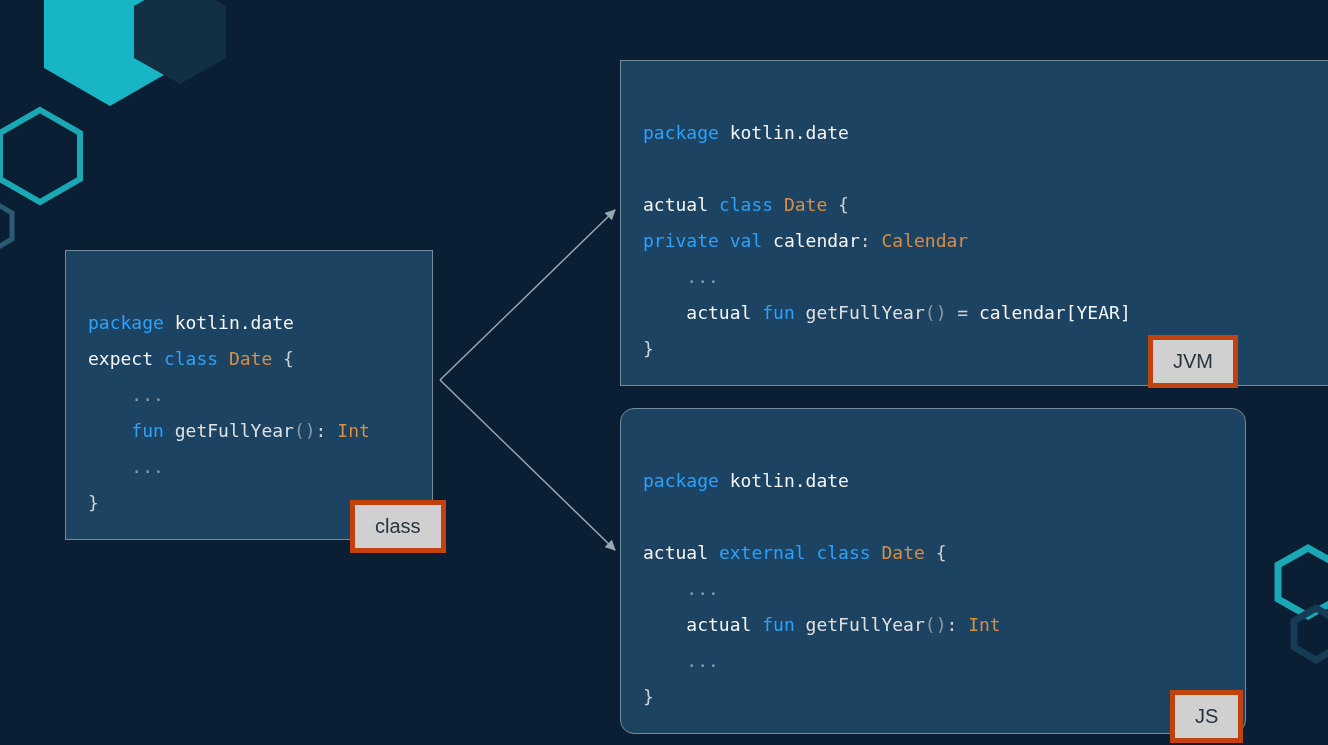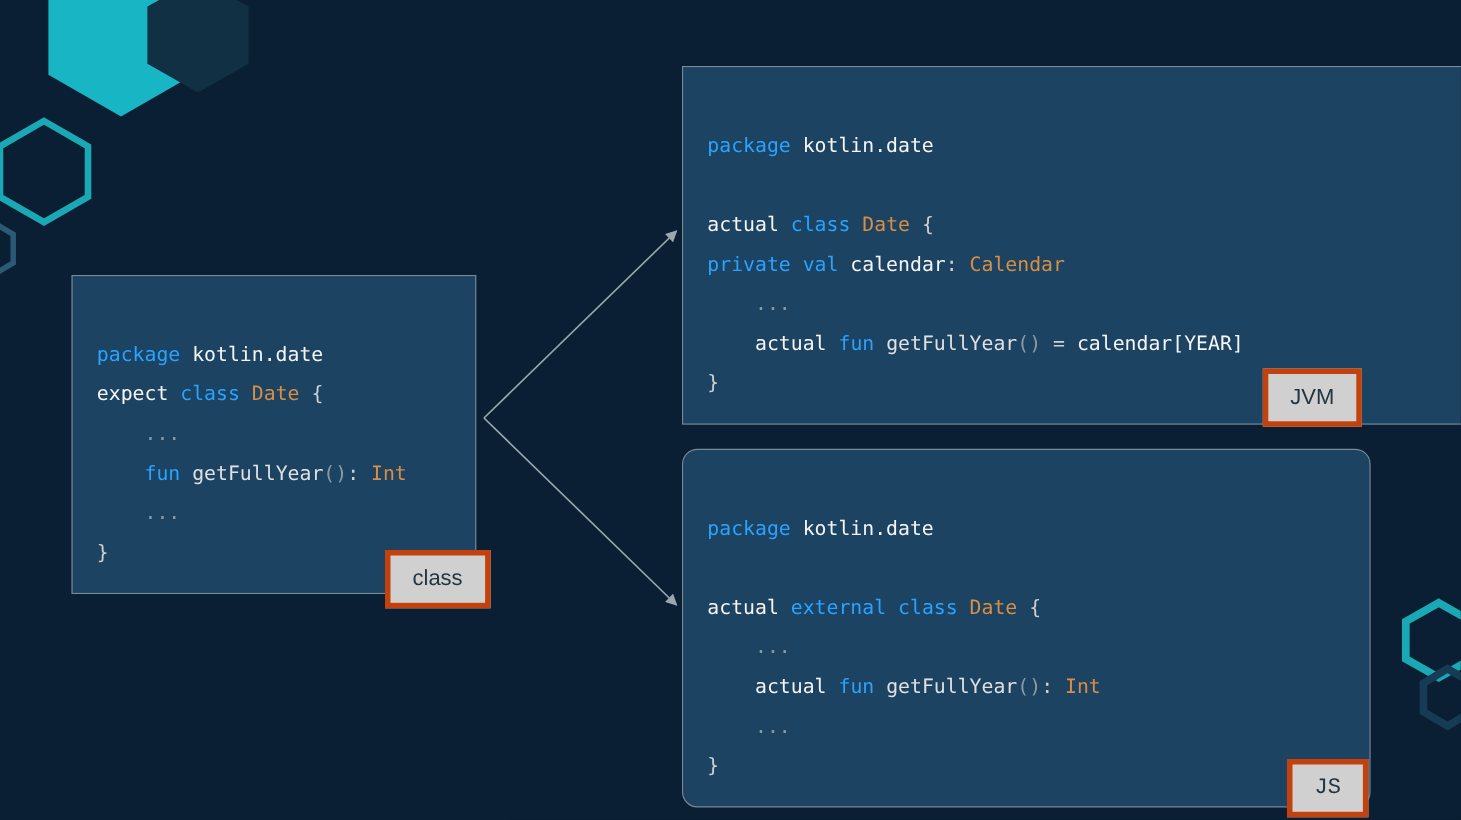--- a/index.html
+++ b/index.html
@@ -104,13 +104,13 @@
 
 <div class="code-box" style="left:620px; top:408px; width:626px;border-radius:14px;">
 <span class="tok-keyword">package</span><span class="tok-name"> kotlin.date</span>
 <span> </span>
 <span class="tok-name">actual</span> <span class="tok-keyword">external</span> <span class="tok-keyword">class</span> <span class="tok-type">Date</span><span class="tok-punc"> {</span>
 <span class="tok-dim">    ...</span>
     <span class="tok-name">actual</span> <span class="tok-keyword">fun</span><span class="tok-func"> getFullYear</span><span class="tok-dim">()</span><span class="tok-punc">: </span><span class="tok-type">Int</span>
 <span class="tok-dim">    ...</span>
 <span class="tok-punc">}</span>
 </div>
-<div class="label-box" style="left:1170px; top:690px;font-family:Liberation Mono, monospace;">JS</div>
+<div class="label-box" style="left:1170px; top:690px;">JS</div>
 
 </body></html>

